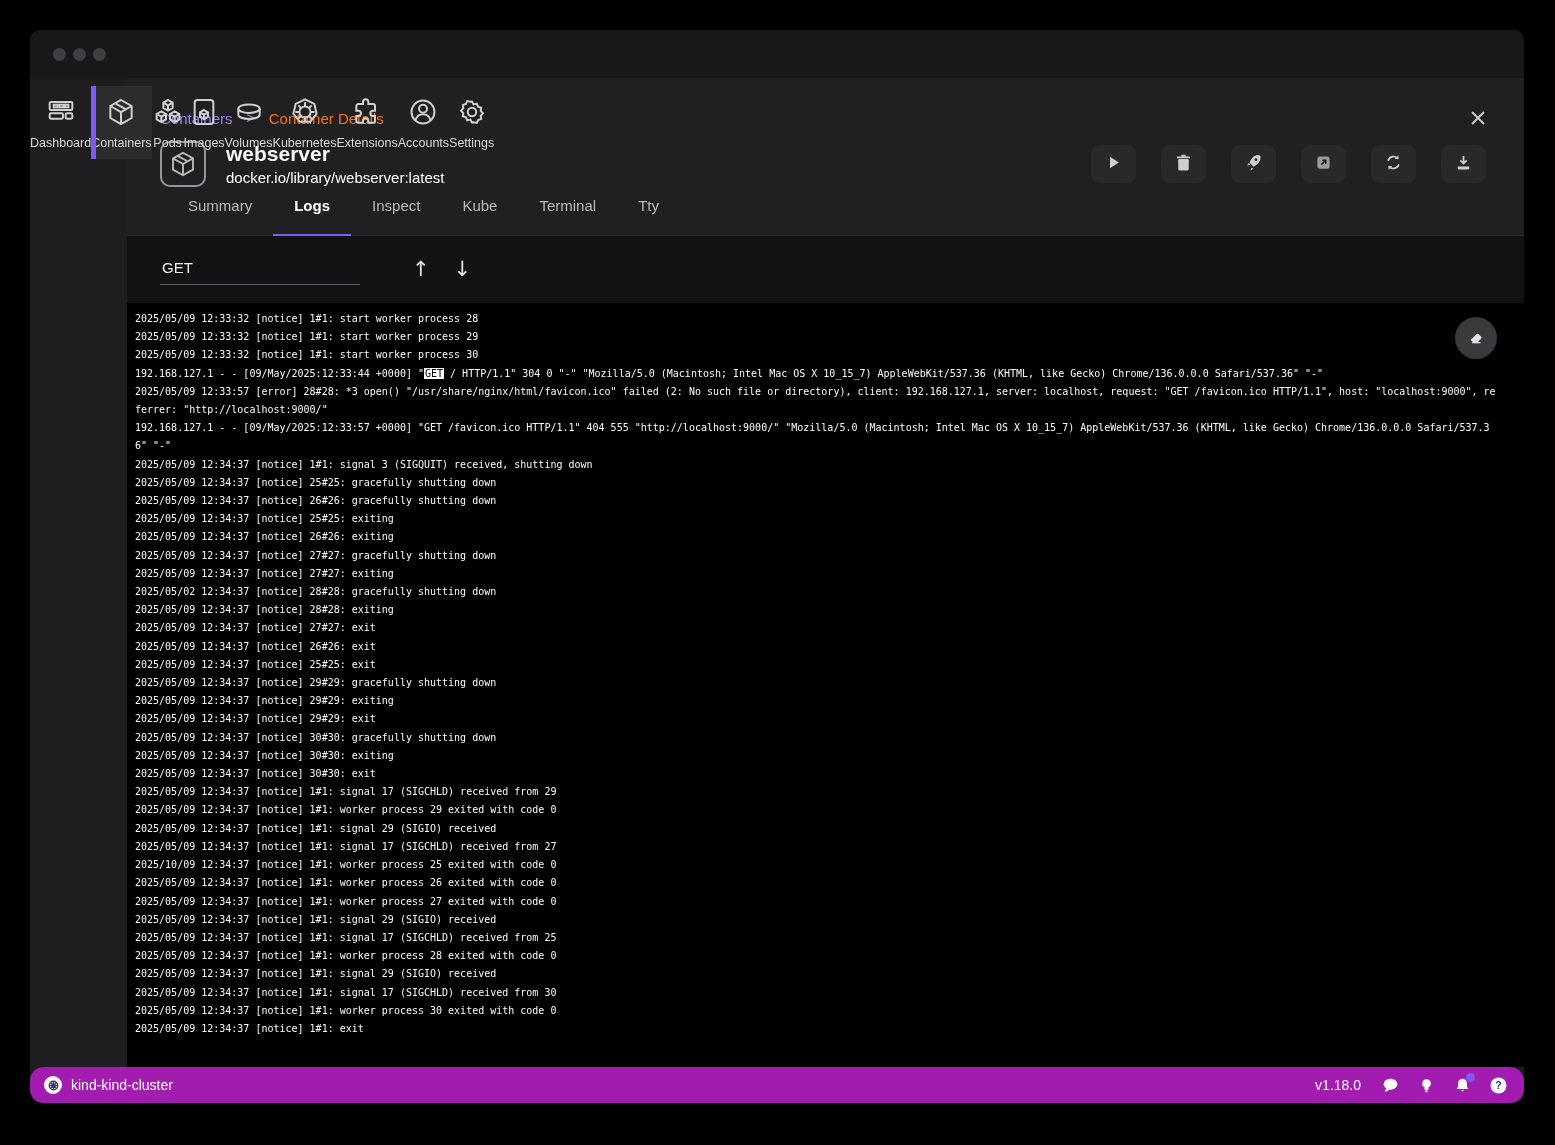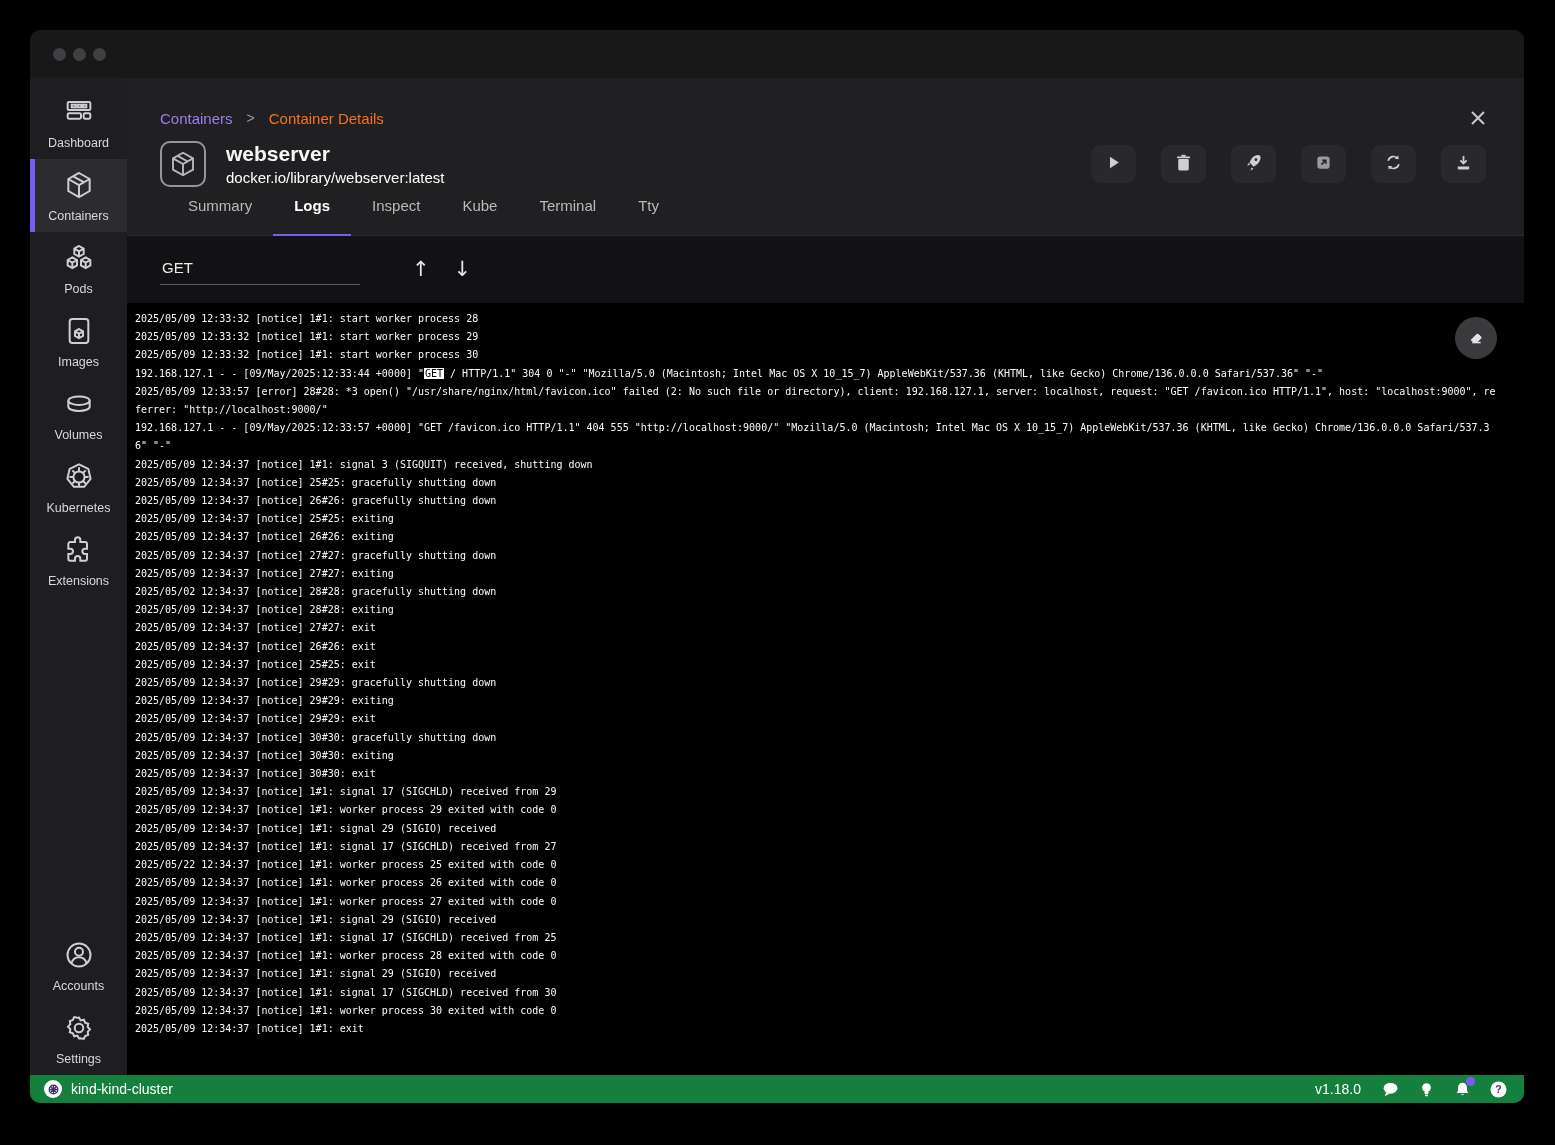--- a/index.html
+++ b/index.html
@@ -11,21 +11,21 @@
 
   
   .titlebar { height:48px; background:#181819; display:flex; align-items:center; padding-left:23px; flex:0 0 auto; }
   .traffic { display:flex; gap:7px; }
   .dot { width:13px; height:13px; border-radius:50%; background:#3f3f44; }
 
   
   .mid { flex:1 1 auto; display:flex; min-height:0; }
 
   
-  .sidebar { width:97px; background:#1e1e20; display:flex; flex-direction:column; padding-top:8px; flex:0 0 auto; }
+  .sidebar { width:97px; background:#1e1e20; display:flex; flex-direction:row; padding-top:8px; flex:0 0 auto; }
   .side-item { position:relative; height:73px; display:flex; flex-direction:column; align-items:center; justify-content:center; gap:4px; cursor:pointer; }
   .side-item svg { width:32px; height:32px; stroke:#cfcfd1; fill:none; stroke-width:1.5; }
   .side-item .lbl { font-size:12.5px; color:#d8d8da; }
   .side-item.active { background:#2c2c2e; }
   .side-item.active::before { content:""; position:absolute; left:0; top:0; bottom:0; width:5px; background:var(--accent); }
   .side-spacer { flex:1 1 auto; }
 
   
   .main { flex:1 1 auto; display:flex; flex-direction:column; min-width:0; }
 
@@ -61,21 +61,21 @@
   .arrow-btn { background:none; border:none; color:#e3e3e5; font-size:21px; cursor:pointer; line-height:1; font-family:"DejaVu Sans",sans-serif; }
 
   
   .logarea { flex:1 1 auto; background:#000; position:relative; overflow:hidden; padding:7px 24px 0 8px; }
   .log-line { font-family:"DejaVu Sans Mono",monospace; font-weight:normal; font-size:10px; line-height:18.2px; color:#fbfbfb; white-space:pre-wrap; word-break:break-all; }
   .log-line mark { background:#fff; color:#000; padding:0 1px; }
   .clear-btn { position:absolute; top:14px; right:27px; width:42px; height:42px; border-radius:50%; background:#3a3a3d; border:none; display:flex; align-items:center; justify-content:center; cursor:pointer; }
   .clear-btn svg { width:20px; height:20px; stroke:#e2e2e4; fill:none; stroke-width:1.8; }
 
   
-  .statusbar { height:28px; background:#15803d; display:flex; align-items:center; padding:0 16px 0 14px; flex:0 0 auto; }
+  .statusbar { height:36px; background:#a21caf; display:flex; align-items:center; padding:0 16px 0 14px; flex:0 0 auto;border-radius:14px; }
   .ctx-badge { width:18px; height:18px; border-radius:50%; background:#fff; display:flex; align-items:center; justify-content:center; margin-right:9px; }
   .ctx-badge svg { width:13px; height:13px; stroke:#3d3563; stroke-width:1.4; fill:none; }
   .ctx-name { color:#fff; font-size:14px; }
   .statusbar .grow { flex:1; }
   .version { color:#fff; font-size:14px; margin-right:20px; }
   .sb-icons { display:flex; gap:17px; align-items:center; }
   .sb-ico { width:19px; height:19px; cursor:pointer; position:relative; }
   .sb-ico svg { width:19px; height:19px; }
 </style>
 </head>
@@ -272,21 +272,21 @@
           <div class="log-line">2025/05/09 12:34:37 [notice] 29#29: gracefully shutting down</div>
           <div class="log-line">2025/05/09 12:34:37 [notice] 29#29: exiting</div>
           <div class="log-line">2025/05/09 12:34:37 [notice] 29#29: exit</div>
           <div class="log-line">2025/05/09 12:34:37 [notice] 30#30: gracefully shutting down</div>
           <div class="log-line">2025/05/09 12:34:37 [notice] 30#30: exiting</div>
           <div class="log-line">2025/05/09 12:34:37 [notice] 30#30: exit</div>
           <div class="log-line">2025/05/09 12:34:37 [notice] 1#1: signal 17 (SIGCHLD) received from 29</div>
           <div class="log-line">2025/05/09 12:34:37 [notice] 1#1: worker process 29 exited with code 0</div>
           <div class="log-line">2025/05/09 12:34:37 [notice] 1#1: signal 29 (SIGIO) received</div>
           <div class="log-line">2025/05/09 12:34:37 [notice] 1#1: signal 17 (SIGCHLD) received from 27</div>
-          <div class="log-line">2025/05/22 12:34:37 [notice] 1#1: worker process 25 exited with code 0</div>
+          <div class="log-line">2025/10/09 12:34:37 [notice] 1#1: worker process 25 exited with code 0</div>
           <div class="log-line">2025/05/09 12:34:37 [notice] 1#1: worker process 26 exited with code 0</div>
           <div class="log-line">2025/05/09 12:34:37 [notice] 1#1: worker process 27 exited with code 0</div>
           <div class="log-line">2025/05/09 12:34:37 [notice] 1#1: signal 29 (SIGIO) received</div>
           <div class="log-line">2025/05/09 12:34:37 [notice] 1#1: signal 17 (SIGCHLD) received from 25</div>
           <div class="log-line">2025/05/09 12:34:37 [notice] 1#1: worker process 28 exited with code 0</div>
           <div class="log-line">2025/05/09 12:34:37 [notice] 1#1: signal 29 (SIGIO) received</div>
           <div class="log-line">2025/05/09 12:34:37 [notice] 1#1: signal 17 (SIGCHLD) received from 30</div>
           <div class="log-line">2025/05/09 12:34:37 [notice] 1#1: worker process 30 exited with code 0</div>
           <div class="log-line">2025/05/09 12:34:37 [notice] 1#1: exit</div>
           <button class="clear-btn">

